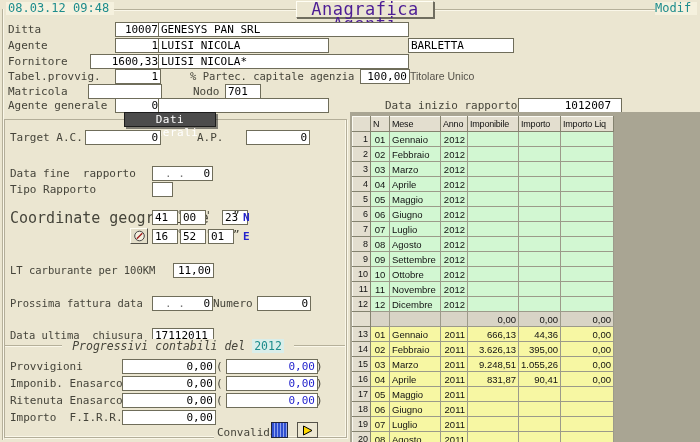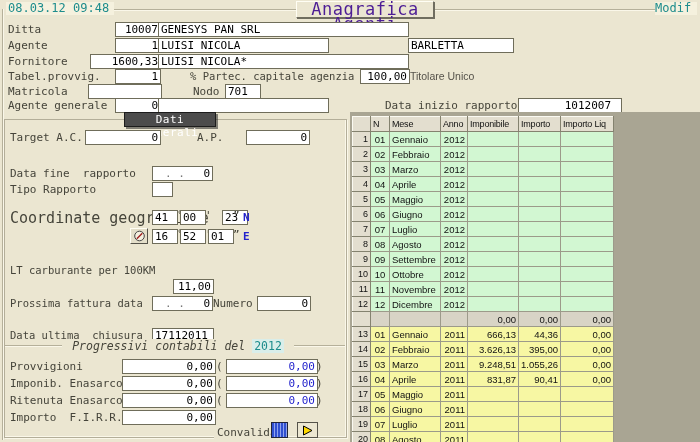--- a/index.html
+++ b/index.html
@@ -142,21 +142,21 @@
 </div>
 <div class="abs inp" style="left:152px;top:229px;width:20px;">16</div>
 <div class="abs lbl" style="left:177px;top:227px;">°</div>
 <div class="abs inp" style="left:180px;top:229px;width:20px;">52</div>
 <div class="abs lbl" style="left:205px;top:228px;">'</div>
 <div class="abs inp" style="left:208px;top:229px;width:20px;">01</div>
 <div class="abs lbl" style="left:233px;top:228px;">”</div>
 <div class="abs lbl blue" style="left:243px;top:230px;font-weight:bold;">E</div>
 
 <div class="abs lbl" style="left:10px;top:264px;font-size:10.5px;text-align:right;">LT carburante per 100KM</div>
-<div class="abs inp num" style="left:173px;top:263px;width:35px;margin-top:16px;">11,00</div>
+<div class="abs inp num" style="left:173px;top:263px;width:35px;">11,00</div>
 
 <div class="abs lbl" style="left:10px;top:297px;font-size:10.5px;">Prossima fattura data</div>
 <div class="abs inp dotsfield" style="left:152px;top:296px;width:55px;">
   <span class="dots">. .</span>
   <span>0</span>
 </div>
 <div class="abs lbl" style="left:213px;top:297px;">Numero</div>
 <div class="abs inp num" style="left:257px;top:296px;width:48px;">0</div>
 
 <div class="abs lbl" style="left:10px;top:329px;font-size:10.5px;">Data ultima  chiusura</div>

